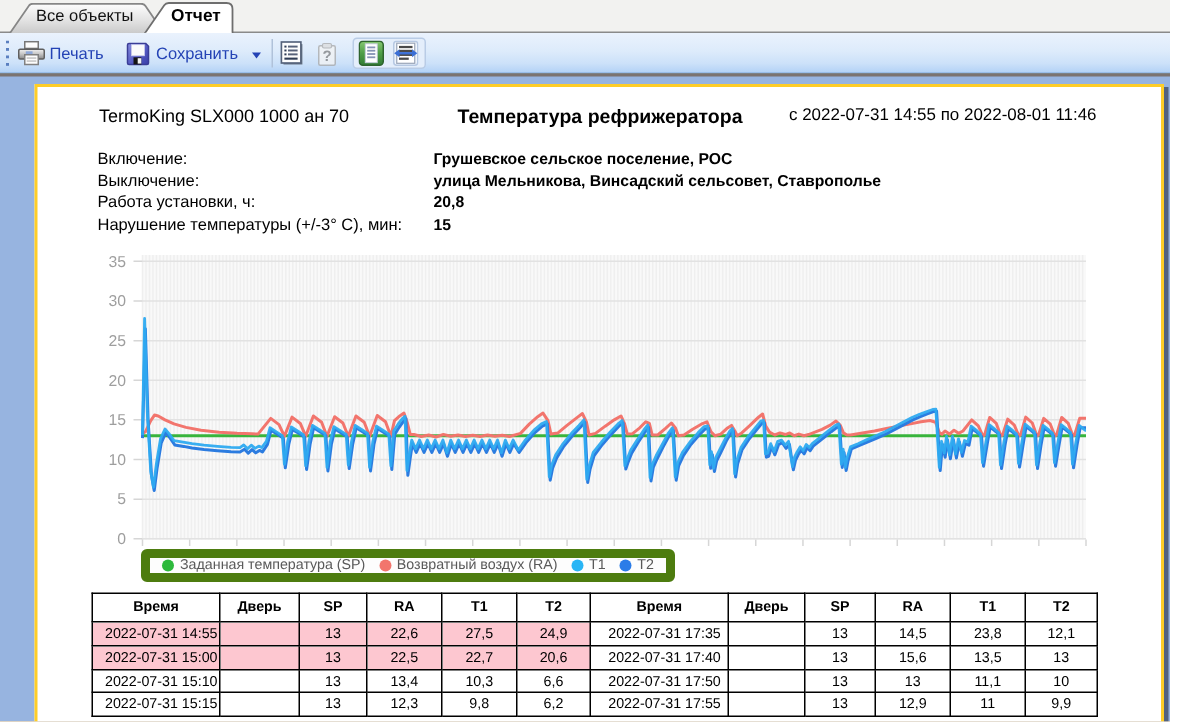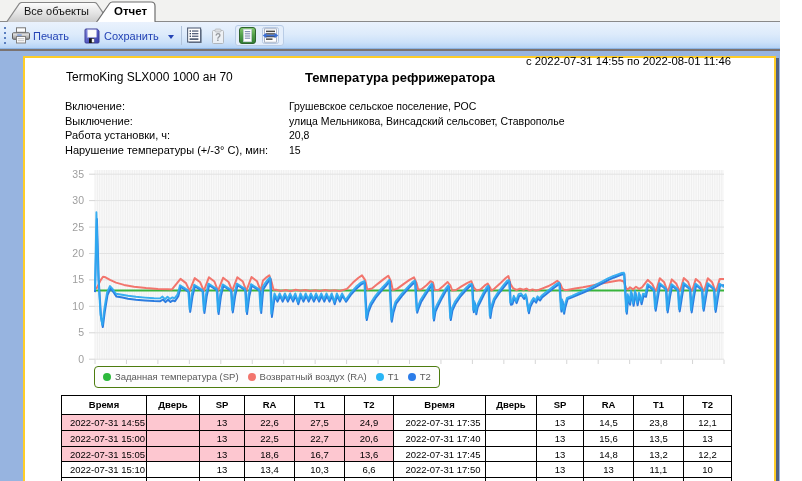--- a/index.html
+++ b/index.html
@@ -20,24 +20,24 @@
 .tbtext{position:absolute;top:8px;font-size:11px;color:#2443b5;white-space:nowrap}
 .tbsep{position:absolute;left:181px;top:4px;width:1px;height:19px;background:#b0c2da}
 .ddarrow{position:absolute;left:168px;top:13px;width:0;height:0;border-left:3.5px solid transparent;border-right:3.5px solid transparent;border-top:4.5px solid #2443b5}
 .tbgroup{position:absolute;left:235px;top:3px;width:49px;height:21px;border:1px solid #b9cce6;border-radius:3px;background:#e4eefb}
 
 .doc{position:absolute;left:0;top:51px;width:802px;height:430px;background:#97b4e0}
 .page{position:absolute;left:23px;top:5px;width:753px;height:430px;background:#fff;border:2px solid #fecd28}
 .pageshadow{position:absolute;left:776px;top:7px;width:2.5px;height:428px;background:#52627f}
 .h1{position:absolute;font-size:11px;color:#000;white-space:nowrap}
 .lbl{position:absolute;font-size:11px;color:#000;white-space:nowrap}
-.val{position:absolute;font-size:10.5px;font-weight:normal;color:#000;white-space:nowrap}
+.val{position:absolute;font-size:10.5px;font-weight:bold;color:#000;white-space:nowrap}
 .chart{position:absolute;left:0;top:0;width:802px;height:481px;pointer-events:none}
 
-.legend{position:absolute;left:94px;top:365.5px;height:22px;border:1px solid #4d7c0f;border-radius:4px;background:#fdfdfd;display:flex;align-items:center;padding:0 8px;gap:9px}
+.legend{position:absolute;left:94px;top:365.5px;height:22px;border:6px solid #4d7c0f;border-radius:4px;background:#fdfdfd;display:flex;align-items:center;padding:0 8px;gap:9px}
 .litem{display:flex;align-items:center;gap:4px;font-size:9.5px;color:#595959;white-space:nowrap}
 .dot{width:8px;height:8px;border-radius:50%}
 
 table{position:absolute;left:61px;top:395px;border-collapse:collapse;table-layout:fixed;font-size:9.5px}
 td,th{border:1px solid #000;text-align:center;padding:0;overflow:hidden;white-space:nowrap}
 th{height:18.8px;font-size:9.5px}
 td{height:15.9px}
 td.d{text-align:center;padding-left:7px}
 
 td.pk{background:#fdc7d0}
@@ -147,21 +147,21 @@
 <path d="M16.2 8.5 L12.7 5.8 V11.2 Z" fill="#3b6fd6"></path>
 <rect x="3.5" y="7.7" width="10" height="1.6" fill="#3b6fd6"></rect>
 </svg>
 </div>
 <div class="doc">
   <div class="pageshadow"></div>
   <div class="page"></div>
 </div>
 <div class="h1" style="left:66px;top:70px;font-size:12px">TermoKing SLX000 1000 ан 70</div>
 <div class="h1" style="left:305px;top:69.5px;font-weight:bold;font-size:13px">Температура рефрижератора</div>
-<div class="h1" style="left:526px;top:55px;font-size:11.3px">с 2022-07-31 14:55 по 2022-08-01 11:46</div>
+<div class="h1" style="left:526px;top:71px;font-size:11.3px">с 2022-07-31 14:55 по 2022-08-01 11:46</div>
 <div class="lbl" style="left:65px;top:100px">Включение:</div>
     <div class="val" style="left:289px;top:100px">Грушевское сельское поселение, РОС</div>
 <div class="lbl" style="left:65px;top:114.6px">Выключение:</div>
     <div class="val" style="left:289px;top:114.6px">улица Мельникова, Винсадский сельсовет, Ставрополье</div>
 <div class="lbl" style="left:65px;top:129.2px">Работа установки, ч:</div>
     <div class="val" style="left:289px;top:129.2px">20,8</div>
 <div class="lbl" style="left:65px;top:143.8px">Нарушение температуры (+/-3° С), мин:</div>
     <div class="val" style="left:289px;top:143.8px">15</div>
 <svg class="chart" width="802" height="481" viewBox="0 0 802 481">
 <rect x="95" y="170" width="629" height="190" fill="#f9f9f9"></rect>
@@ -239,34 +239,20 @@
           <td class="pk">22,7</td>
           <td class="pk">20,6</td>
           <td class="d">2022-07-31 17:40</td>
           <td></td>
           <td>13</td>
           <td>15,6</td>
           <td>13,5</td>
           <td>13</td>
         </tr>
         <tr>
-          <td class="d pk">2022-07-31 15:05</td>
-          <td class="pk"></td>
-          <td class="pk">13</td>
-          <td class="pk">18,6</td>
-          <td class="pk">16,7</td>
-          <td class="pk">13,6</td>
-          <td class="d">2022-07-31 17:45</td>
-          <td></td>
-          <td>13</td>
-          <td>14,8</td>
-          <td>13,2</td>
-          <td>12,2</td>
-        </tr>
-        <tr>
           <td class="d">2022-07-31 15:10</td>
           <td></td>
           <td>13</td>
           <td>13,4</td>
           <td>10,3</td>
           <td>6,6</td>
           <td class="d">2022-07-31 17:50</td>
           <td></td>
           <td>13</td>
           <td>13</td>

